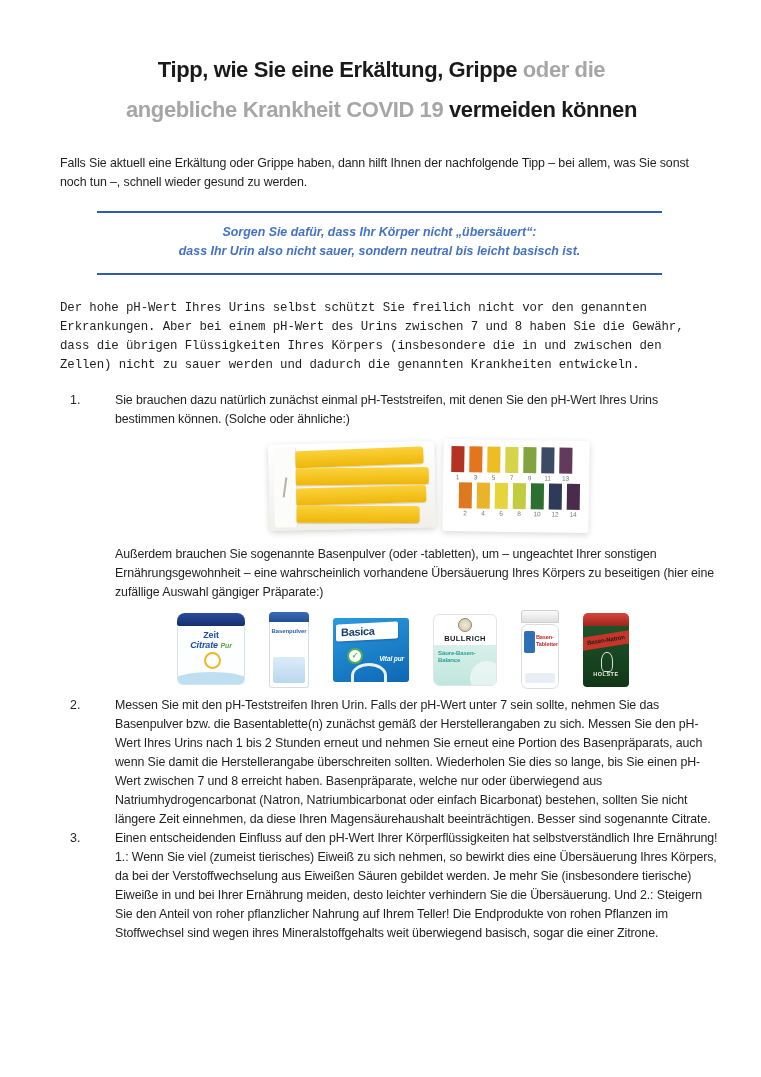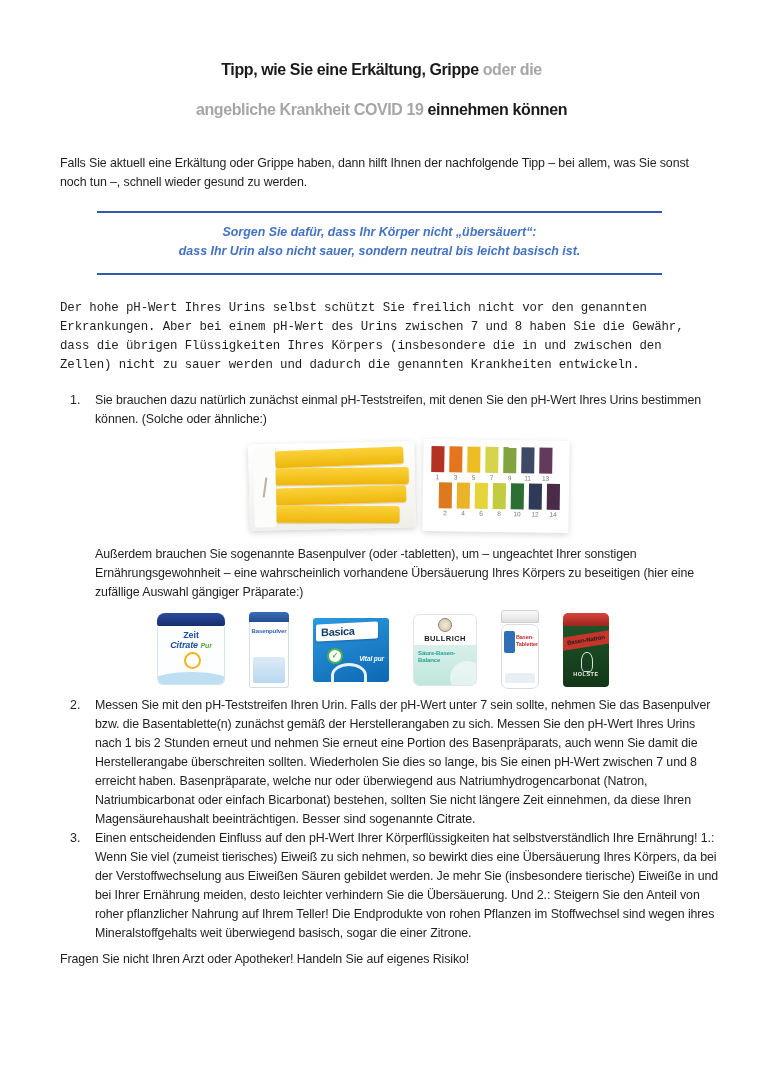--- a/index.html
+++ b/index.html
@@ -10,21 +10,21 @@
     font-family:"Liberation Sans",sans-serif;
     color:#1f1f1f;
     overflow:hidden;
   }
   .content{padding:50px 42px 0 44px;}
 
   
   h1.title{
     margin:0 0 24px 0;
     text-align:center;
-    font-size:16px;
+    font-size:22px;
     line-height:40px;
     font-weight:bold;
     letter-spacing:-0.4px;
     color:#1a1a1a;
   }
   h1.title .g{color:#a6a6a6;}
 
   
   .body-text{
     font-size:12.4px;
@@ -46,21 +46,21 @@
     font-weight:bold;
     font-size:12.4px;
     line-height:19px;
   }
   .ph-para{margin-top:24px;font-family:Liberation Mono, monospace;}
 
   
   .olist{margin-top:9px;}
   .li{display:flex;margin-left:26px;}
   .li-num{flex:none;width:25px;font-size:12.4px;line-height:19px;}
-  .li-body{flex:1;font-size:12.4px;line-height:19px;letter-spacing:-0.1px;}
+  .li-body{flex:1;font-size:12.4px;line-height:19px;letter-spacing:-0.1px;margin-left:20px;}
   .li-body p{margin:0;}
 
   
   .strips-fig{position:relative;width:322px;height:100px;margin:6px 0 10px 152px;}
   .booklet{
     position:absolute;left:2px;top:8px;width:166px;height:86px;
     background:linear-gradient(#ffffff,#f1efe9);
     border-radius:4px;
     box-shadow:0 2px 6px rgba(0,0,0,0.18);
     transform:rotate(-1.2deg);
@@ -136,21 +136,21 @@
 
   
   .closing{margin-top:7px;}
 </style>
 </head>
 <body>
 
 <div class="page">
   <div class="content">
 
-    <h1 class="title"><span>Tipp, wie Sie eine Erkältung, Grippe</span><span class="g"> oder die</span><br><span class="g">angebliche Krankheit COVID 19</span><span> einnehmen können</span></h1>
+    <h1 class="title"><span>Tipp, wie Sie eine Erkältung, Grippe</span><span class="g"> oder die</span><br><span class="g">angebliche Krankheit COVID 19</span><span> vermeiden können</span></h1>
 
     <p class="body-text intro">Falls Sie aktuell eine Erkältung oder Grippe haben, dann hilft Ihnen der nachfolgende Tipp – bei allem, was Sie sonst noch tun –, schnell wieder gesund zu werden.</p>
 
     <div class="quote">
       <div>Sorgen Sie dafür, dass Ihr Körper nicht „übersäuert“:</div>
       <div>dass Ihr Urin also nicht sauer, sondern neutral bis leicht basisch ist.</div>
     </div>
 
     <p class="body-text ph-para">Der hohe pH-Wert Ihres Urins selbst schützt Sie freilich nicht vor den genannten Erkrankungen. Aber bei einem pH-Wert des Urins zwischen 7 und 8 haben Sie die Gewähr, dass die übrigen Flüssigkeiten Ihres Körpers (insbesondere die in und zwischen den Zellen) nicht zu sauer werden und dadurch die genannten Krankheiten entwickeln.</p>
 
@@ -301,16 +301,15 @@
 
       <div class="li">
         <div class="li-num">3.</div>
         <div class="li-body">
           <p>Einen entscheidenden Einfluss auf den pH-Wert Ihrer Körperflüssigkeiten hat selbstverständlich Ihre Ernährung! 1.: Wenn Sie viel (zumeist tierisches) Eiweiß zu sich nehmen, so bewirkt dies eine Übersäuerung Ihres Körpers, da bei der Verstoffwechselung aus Eiweißen Säuren gebildet werden. Je mehr Sie (insbesondere tierische) Eiweiße in und bei Ihrer Ernährung meiden, desto leichter verhindern Sie die Übersäuerung. Und 2.: Steigern Sie den Anteil von roher pflanzlicher Nahrung auf Ihrem Teller! Die Endprodukte von rohen Pflanzen im Stoffwechsel sind wegen ihres Mineralstoffgehalts weit überwiegend basisch, sogar die einer Zitrone.</p>
         </div>
       </div>
 
     </div>
 
-    <p class="body-text closing">Fragen Sie nicht Ihren Arzt oder Apotheker! Handeln Sie auf eigenes Risiko!</p>
 
   </div>
 </div>
 
 </body></html>

